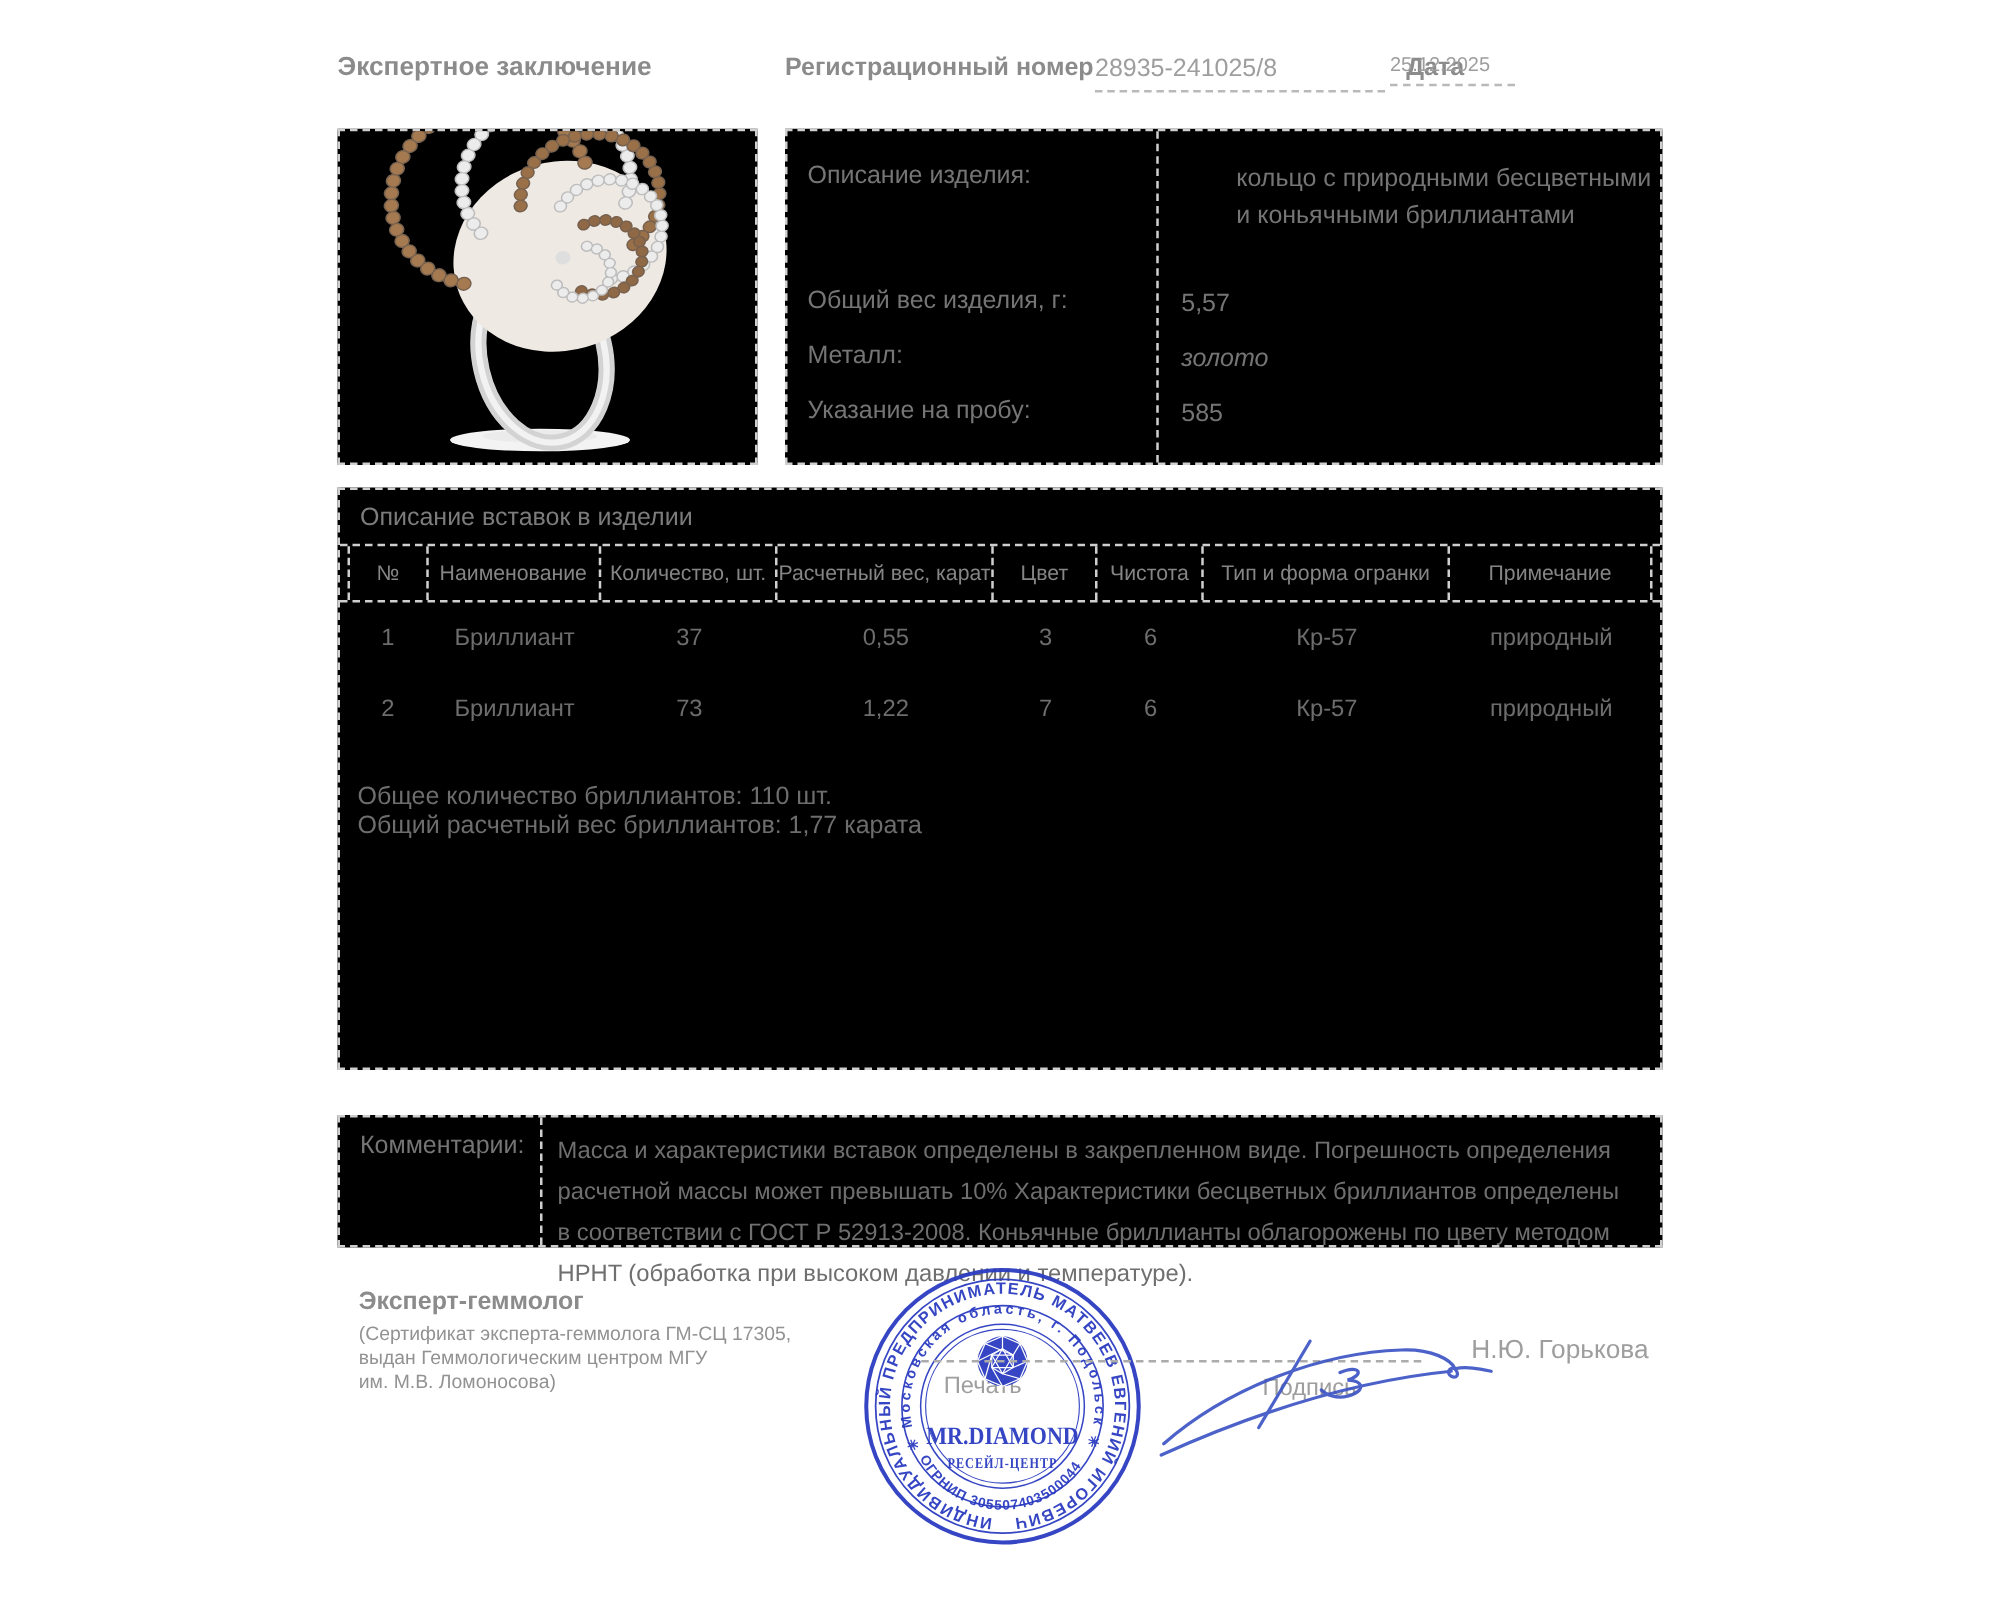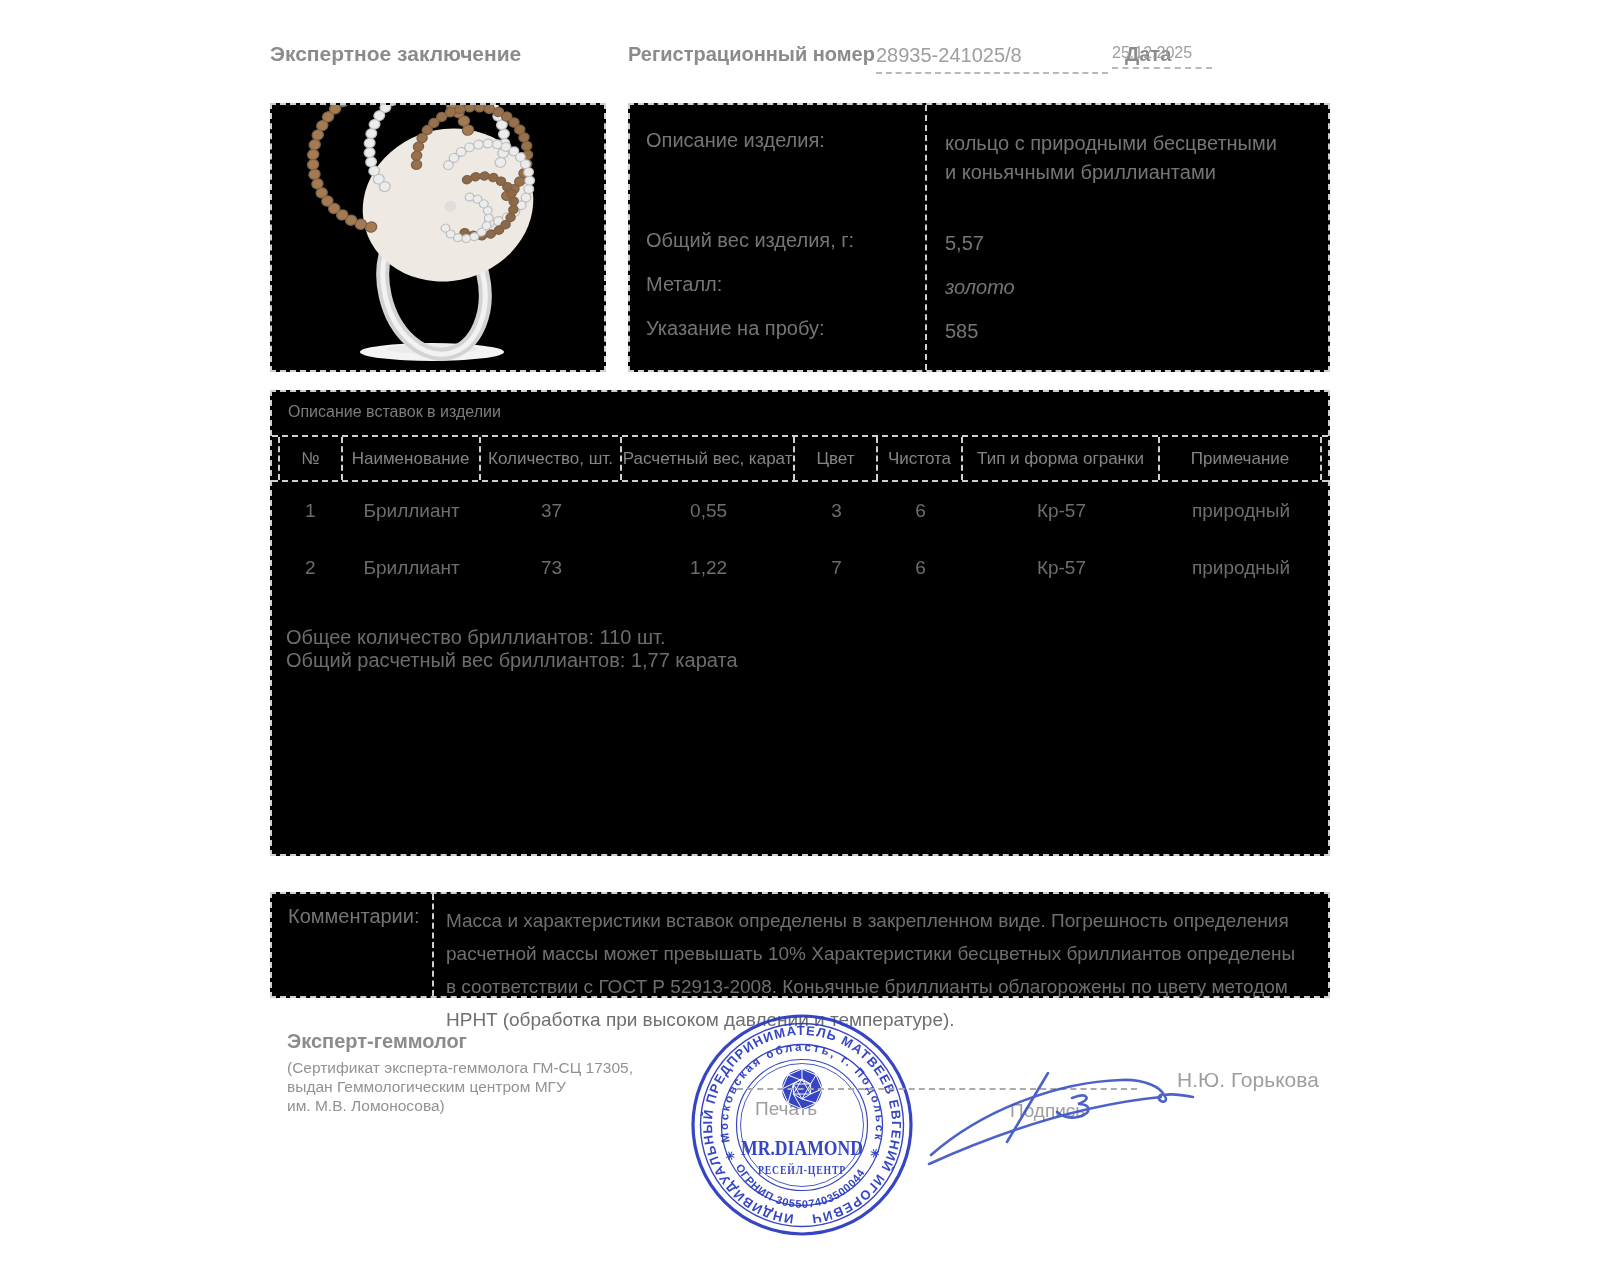--- a/index.html
+++ b/index.html
@@ -26,25 +26,25 @@
   .reg-value{left:876px;top:44px;font-size:20px;color:var(--ink-light);min-width:232px;}
   .date-label{left:1125px;top:43px;font-size:20px;color:var(--ink-bold);}
   .date-value{left:1112px;top:44px;font-size:16px;color:var(--ink-light);min-width:100px;}
 
   
   .photo-box{left:270px;top:103px;width:336px;height:269px;}
   .desc-box{left:628px;top:103px;width:702px;height:269px;}
   .desc-divider{left:295px;top:0;bottom:0;border-left:2px dashed var(--dash);}
   .desc-label{left:16px;font-size:20px;color:var(--ink);}
   .desc-value{left:315px;font-size:20px;color:var(--ink);line-height:29px;}
-  .desc-value.wrap{width:348px;}
+  .desc-value.wrap{width:348px;margin-left:44px;}
 
   
   .table-box{left:270px;top:390px;width:1060px;height:466px;}
-  .table-title{padding:11px 16px 10px 16px;font-size:16px;color:#7c7c7c;border-bottom:2px dashed var(--dash);height:45px;box-sizing:border-box;}
+  .table-title{padding:11px 16px 10px 16px;font-size:20px;color:#7c7c7c;border-bottom:2px dashed var(--dash);height:45px;box-sizing:border-box;}
   .hdr-row{display:flex;height:45px;border-bottom:2px dashed var(--dash);padding:0 6px;box-sizing:border-box;}
   .hdr-cell{display:flex;align-items:center;justify-content:center;font-size:17px;color:#858585;
     border-right:2px dashed var(--dash);box-sizing:border-box;text-align:center;}
   .hdr-cell:first-child{border-left:2px dashed var(--dash);}
   .data-row{display:flex;height:57px;padding:0 6px;box-sizing:border-box;}
   .data-cell{display:flex;align-items:center;justify-content:center;font-size:19px;color:var(--ink-table);box-sizing:border-box;}
   .c0{width:6.2%;} .c1{width:13.2%;} .c2{width:13.6%;} .c3{width:16.5%;}
   .c4{width:8.0%;} .c5{width:8.1%;} .c6{width:18.9%;} .c7{width:15.5%;}
   .totals{display:flex;justify-content:space-between;margin-top:30px;padding:0 14px;font-size:20px;color:var(--ink-table);flex-direction:column;}
 

